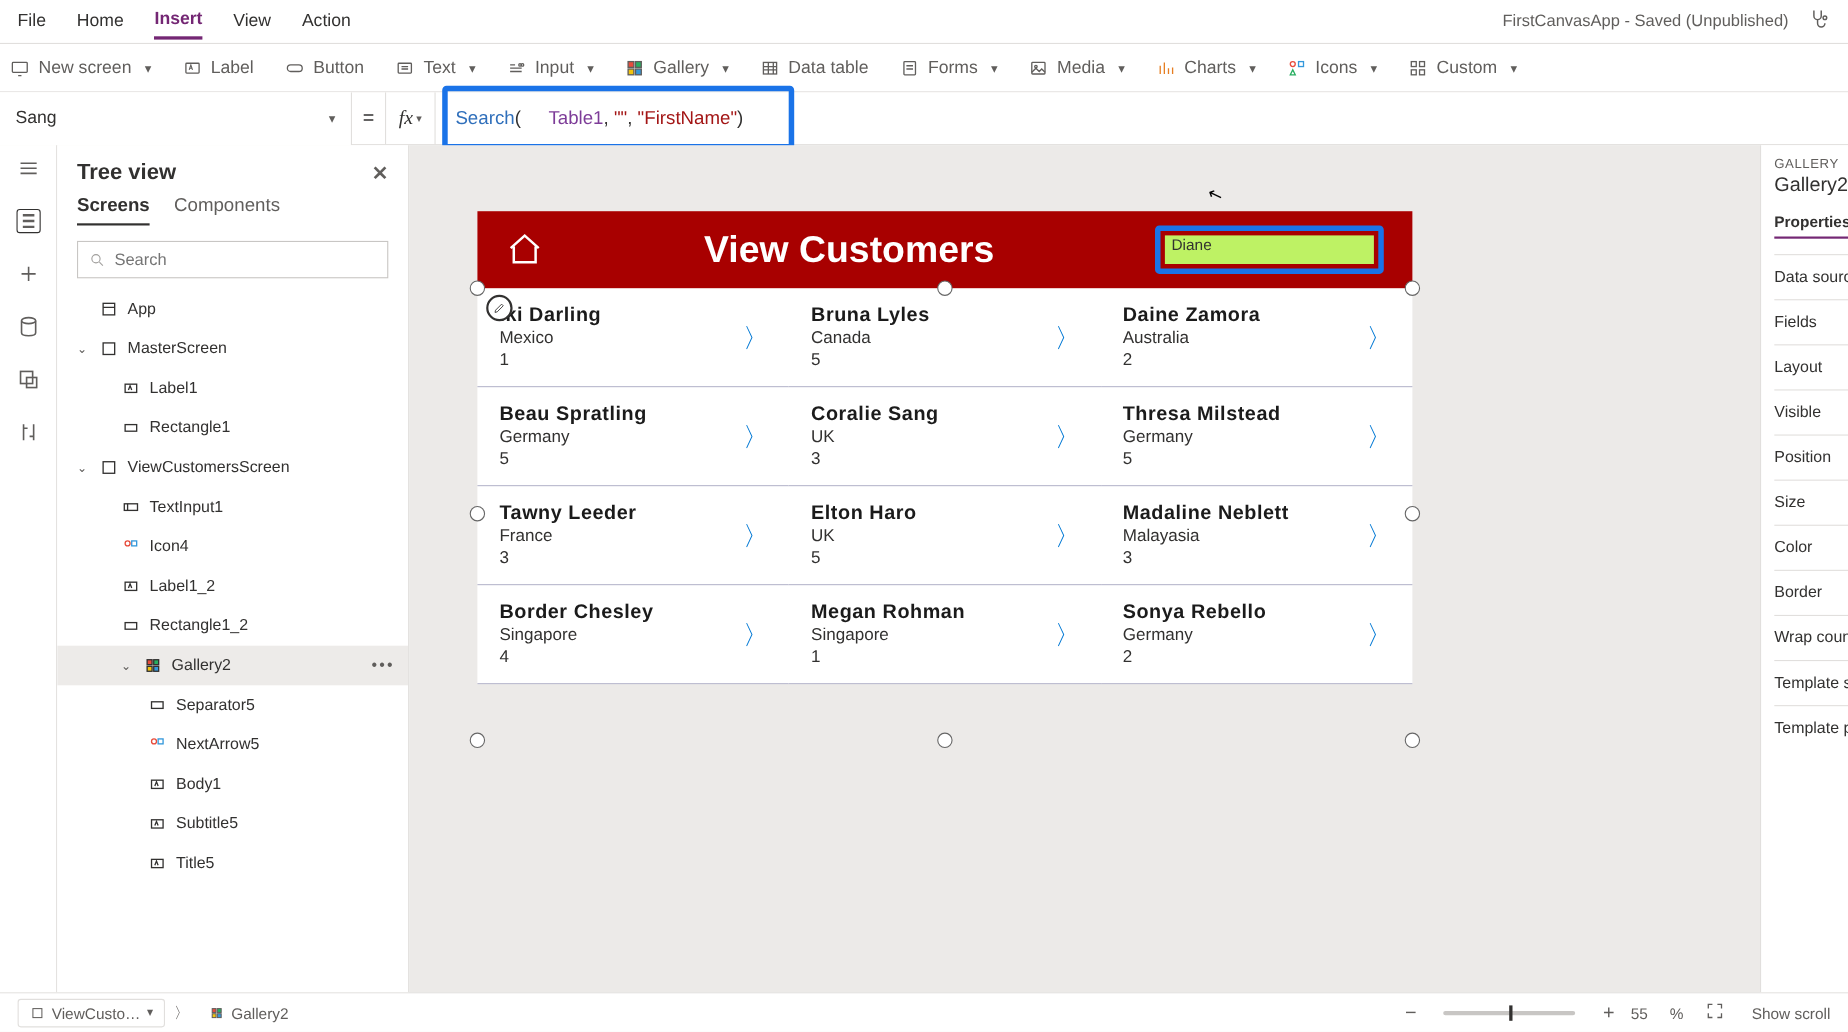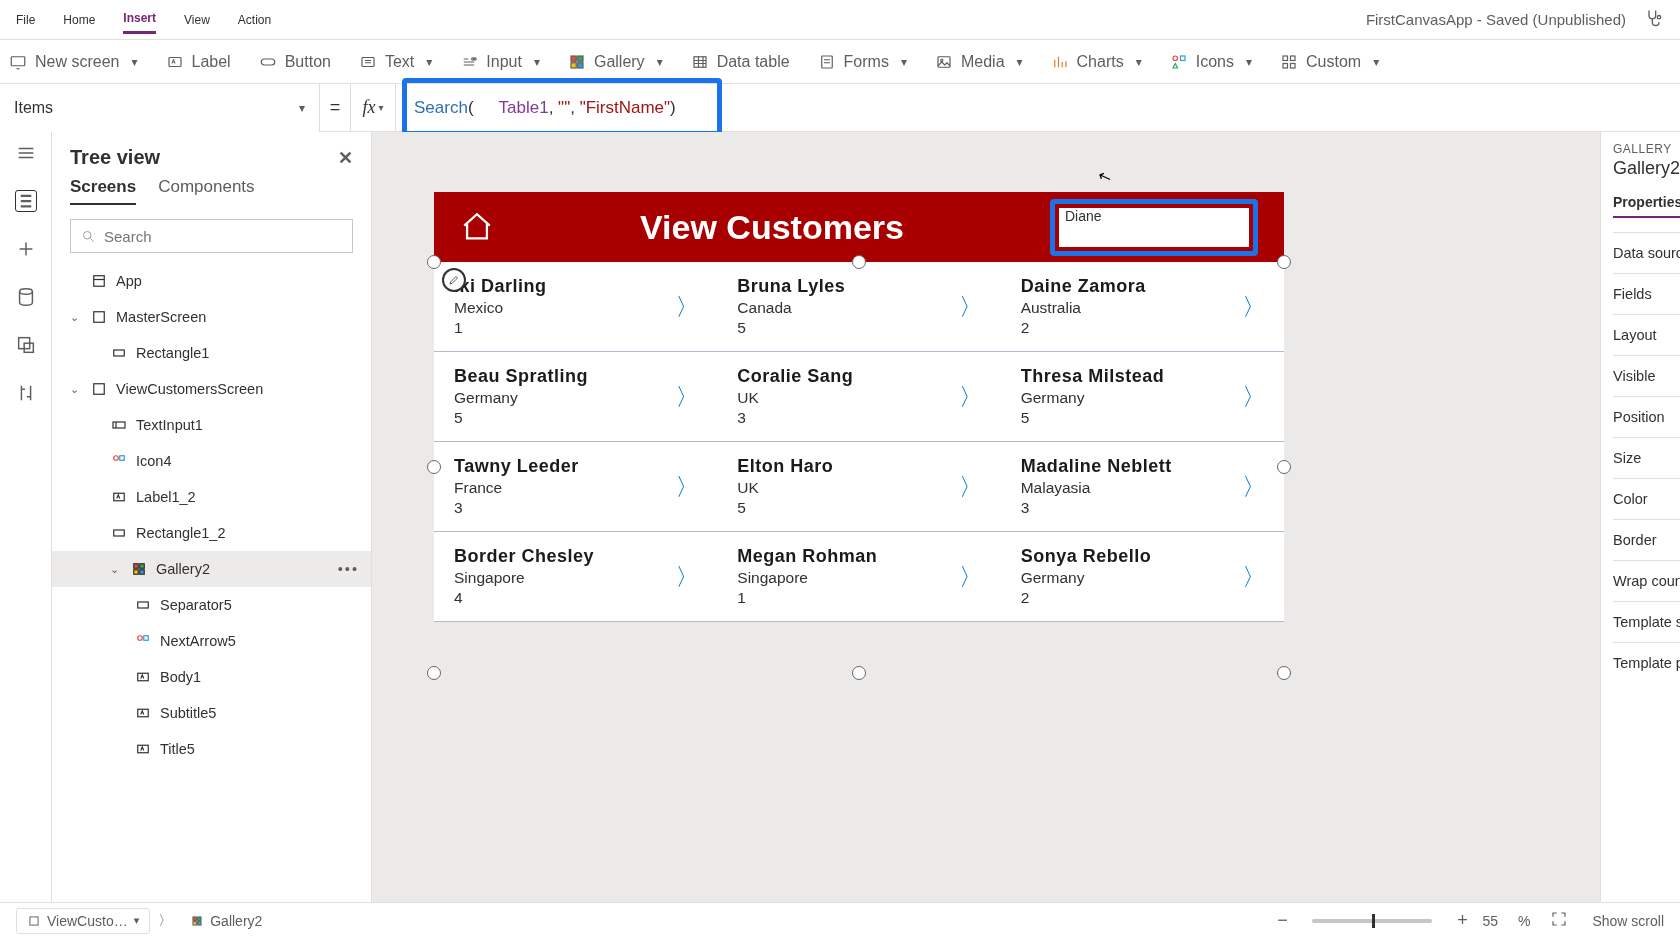--- a/index.html
+++ b/index.html
@@ -8,21 +8,21 @@
     --grey-border: #e1dfdd;
     --grey-text: #605e5c;
     --accent: #a80000;
     --purple: #742774;
     --blue-highlight: #1a73e8;
     --chevron-blue: #0078d4;
   }
 
   
   .menubar { display: flex; align-items: center; height: 40px; padding: 0 16px; border-bottom: 1px solid var(--grey-border); background: #fff; }
-  .menubar .item { font-size: 12px; color: #323130; margin-right: 28px; cursor: pointer; padding: 6px 0; }
+  .menubar .item { font-size: 16px; color: #323130; margin-right: 28px; cursor: pointer; padding: 6px 0; }
   .menubar .item.active { color: var(--purple); font-weight: 600; border-bottom: 3px solid var(--purple); }
   .menubar .spacer { flex: 1; }
   .menubar .title { font-size: 15px; color: #605e5c; }
   .menubar .steth { margin-left: 18px; color: #605e5c; }
 
   
   .ribbon { display: flex; align-items: center; height: 44px; padding: 0 9px; background: #fff; border-bottom: 1px solid var(--grey-border); }
   .ribbon .btn { display: flex; align-items: center; gap: 8px; font-size: 16px; color: var(--grey-text); margin-right: 28px; cursor: pointer; }
   .ribbon .btn svg { width: 18px; height: 18px; }
   .ribbon .caret::after { content: "▾"; font-size: 12px; color: var(--grey-text); margin-left: 4px; }
@@ -68,21 +68,21 @@
   .d3 { padding-left: 82px; }
 
   
   .canvas { flex: 1; background: #eceae8; position: relative; overflow: hidden; }
   .cursor-arrow { position: absolute; left: 726px; top: 35px; font-size: 16px; color: #000; transform: rotate(-20deg); pointer-events: none; }
   .app-frame { position: absolute; left: 62px; top: 60px; width: 850px; background: #fff; }
   .app-header { height: 70px; background: var(--accent); display: flex; align-items: center; color: #fff; padding: 0 26px; gap: 16px; position: relative; }
   .app-header .home { width: 34px; height: 34px; }
   .app-header .title { flex: 1; text-align: center; font-size: 34px; font-weight: 700; }
   .search-box-wrap { border: 5px solid var(--blue-highlight); border-radius: 4px; padding: 4px; }
-  .search-box { width: 190px; height: 39px; background: #ffffff; color: #323130; font-size: 14px; padding: 0 6px; }
+  .search-box { width: 190px; height: 26px; background: #bef264; color: #323130; font-size: 14px; padding: 0 6px; }
   .handle { position: absolute; width: 14px; height: 14px; background: #fff; border: 1px solid #666; border-radius: 50%; }
   .gallery { display: grid; grid-template-columns: 1fr 1fr 1fr; }
   .cell { border-bottom: 1px solid #b7b7cc; padding: 14px 12px 14px 20px; display: grid; grid-template-columns: 1fr 30px; align-items: center; }
   .cell .txt { display: flex; flex-direction: column; gap: 2px; }
   .cell .name { font-size: 18px; font-weight: 600; color: #1b1b1b; letter-spacing: 0.5px; }
   .cell .country { font-size: 15.5px; color: #323130; }
   .cell .num { font-size: 15.5px; color: #323130; }
   .cell .arrow { color: var(--chevron-blue); font-size: 24px; }
   .edit-badge { position: absolute; left: 8px; top: 76px; width: 24px; height: 24px; border: 2px solid #323130; border-radius: 50%; background: #fff; display: flex; align-items: center; justify-content: center; font-size: 12px; }
 
@@ -211,21 +211,21 @@
         <rect x="14" y="4" width="6" height="6"></rect>
         <rect x="4" y="14" width="6" height="6"></rect>
         <rect x="14" y="14" width="6" height="6"></rect>
       </svg>
     <span>Custom</span>
   </div>
 </div>
 
 <div class="formulabar">
   <div class="prop-select">
-    <span>Items</span>
+    <span>Sang</span>
   </div>
   <div class="equals">=</div>
   <div class="fx">fx</div>
   <div class="formula-wrap">
     <div class="formula-highlight"></div>
     <div class="formula"><span class="tok-fn">Search</span><span class="tok-p">(</span><span class="tok-id">Table1</span><span class="tok-p">, </span><span class="tok-str">""</span><span class="tok-p">, </span><span class="tok-str">"FirstName"</span><span class="tok-p">)</span></div>
   </div>
 </div>
 
 <div class="body">
@@ -284,20 +284,29 @@
         <span class="caret">⌄</span>
         <span class="nic">
             <svg viewBox="0 0 24 24">
               <rect x="5" y="5" width="14" height="14"></rect>
             </svg>
           </span>
         <span>MasterScreen</span>
       </div>
       <div class="node d2">
         <span class="nic">
+            <svg viewBox="0 0 24 24" stroke="#0078d4">
+              <rect x="5" y="7" width="14" height="10"></rect>
+              <path d="M9 14l2-5 2 5"></path>
+            </svg>
+          </span>
+        <span>Label1</span>
+      </div>
+      <div class="node d2">
+        <span class="nic">
             <svg viewBox="0 0 24 24" stroke="#d83b01">
               <rect x="5" y="8" width="14" height="8"></rect>
             </svg>
           </span>
         <span>Rectangle1</span>
       </div>
       <div class="node">
         <span class="caret">⌄</span>
         <span class="nic">
             <svg viewBox="0 0 24 24">

